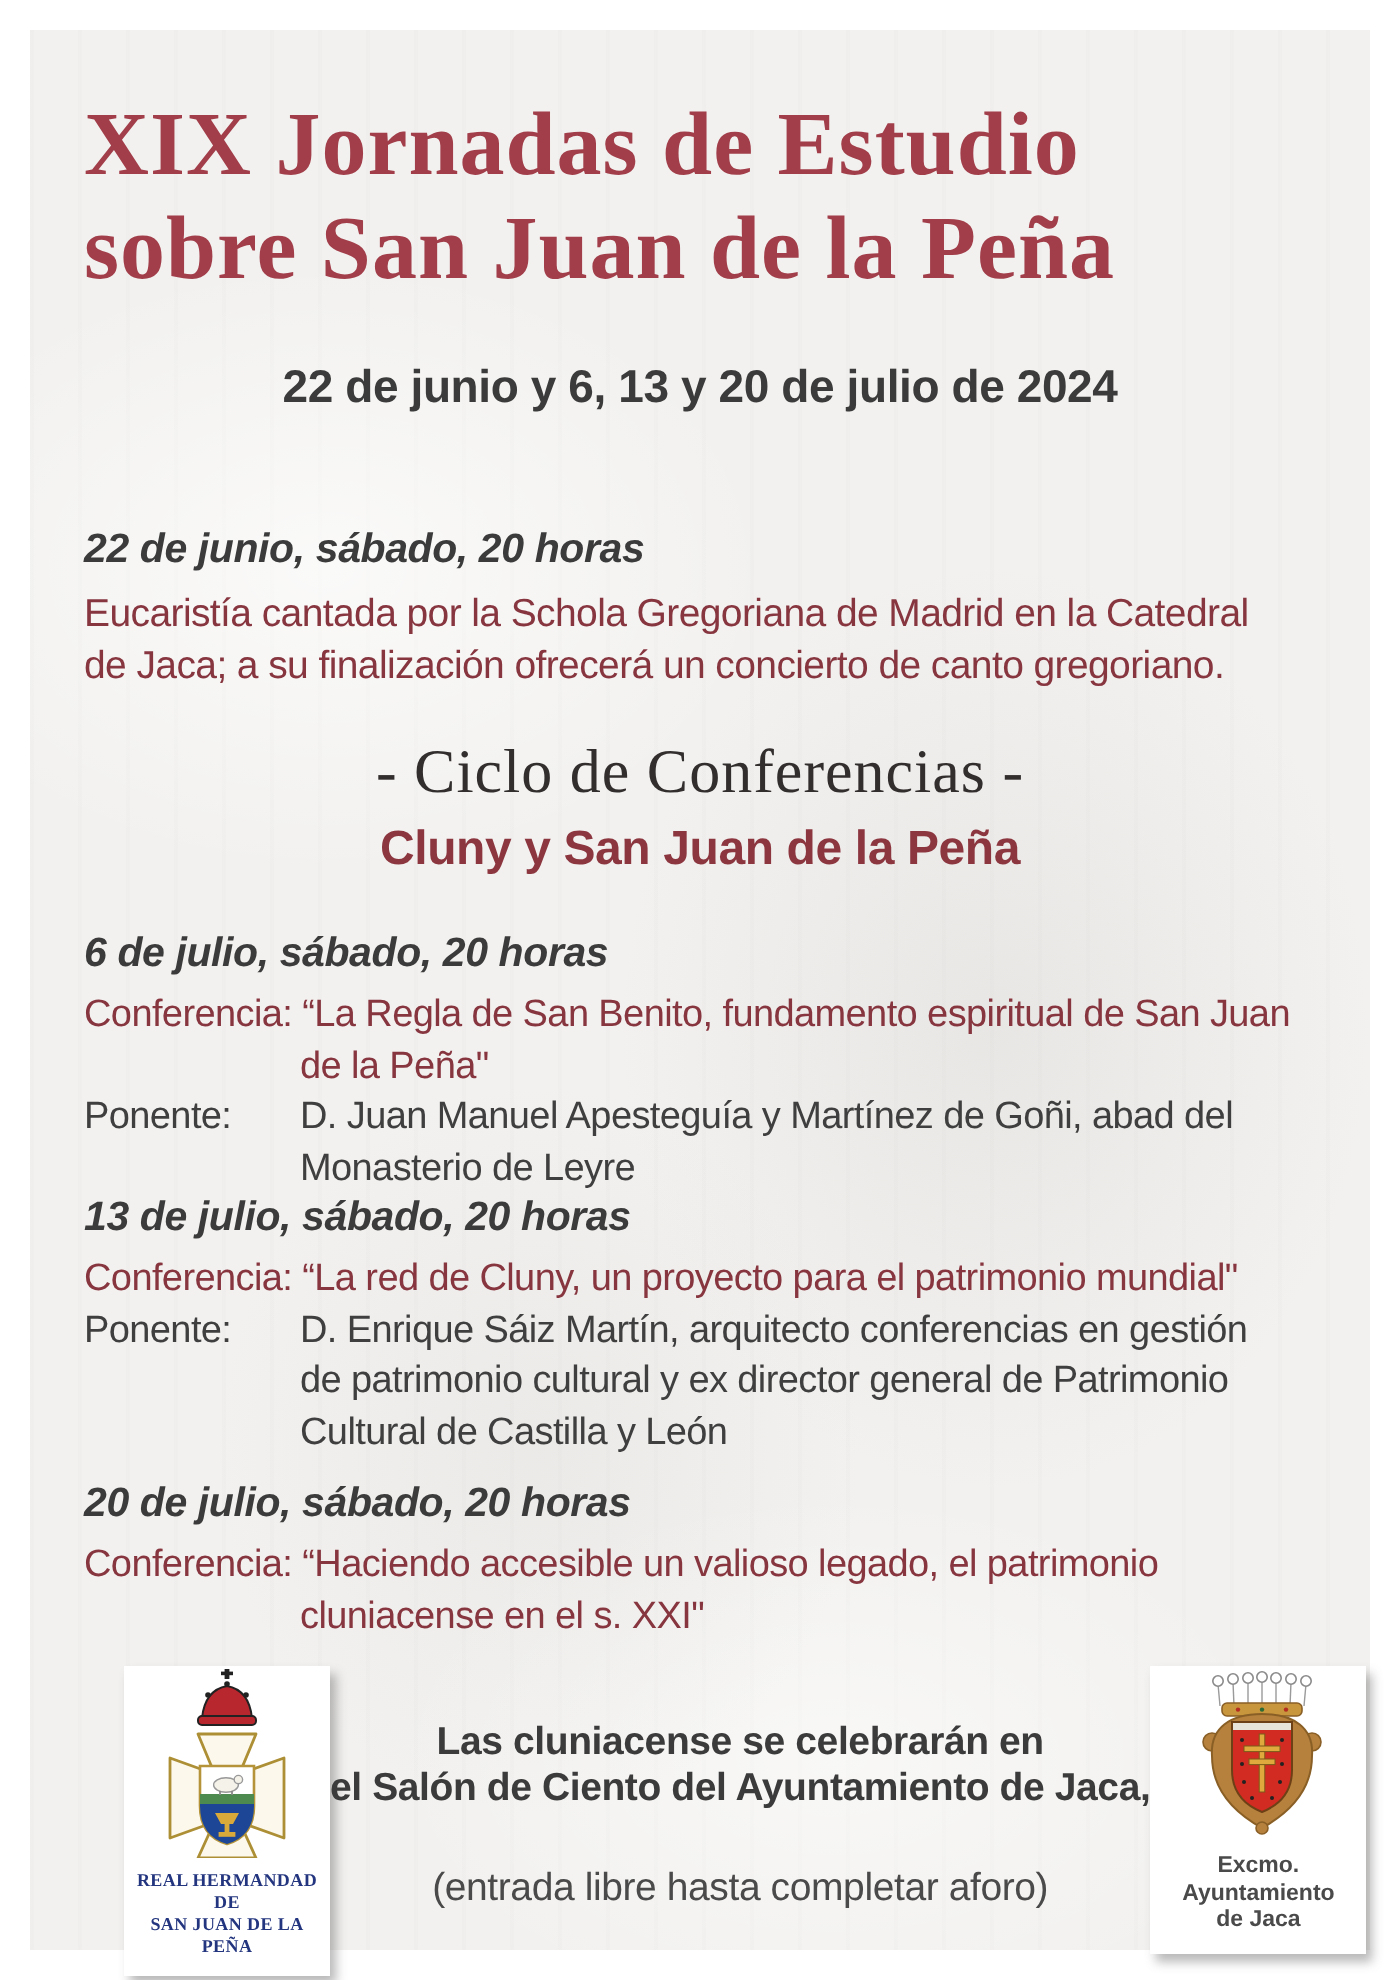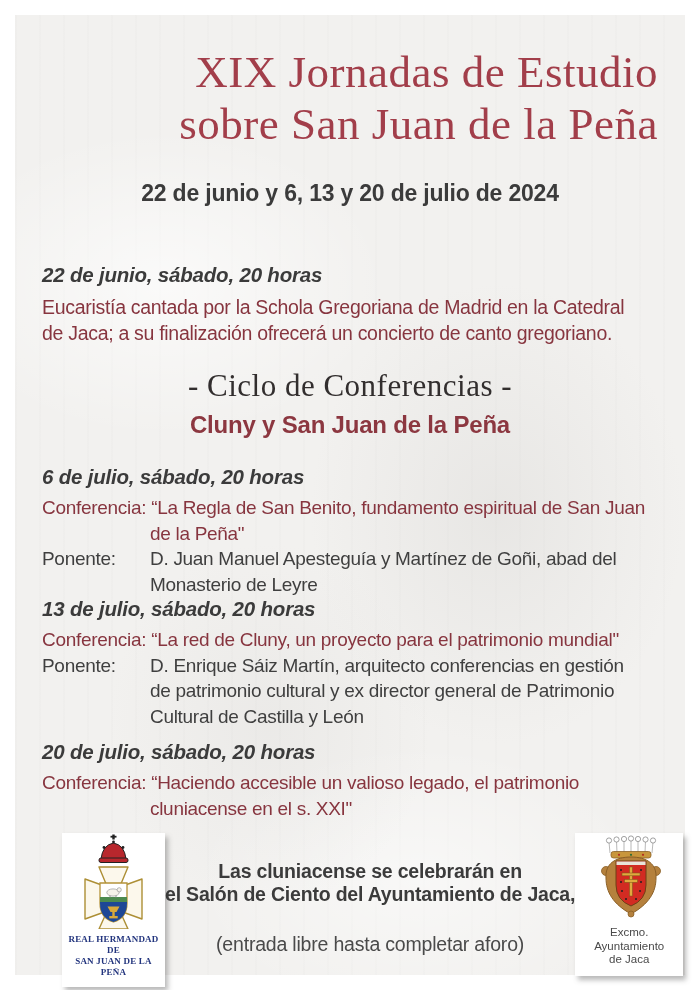--- a/index.html
+++ b/index.html
@@ -13,22 +13,22 @@
     background-color:#f2f1ef;
     background-image:
       radial-gradient(ellipse 320px 220px at 22% 28%, rgba(255,255,255,0.65), transparent 70%),
       radial-gradient(ellipse 260px 320px at 72% 52%, rgba(205,203,200,0.28), transparent 72%),
       radial-gradient(ellipse 230px 260px at 38% 74%, rgba(210,208,205,0.22), transparent 70%),
       radial-gradient(ellipse 300px 180px at 60% 90%, rgba(255,255,255,0.5), transparent 75%),
       repeating-linear-gradient(90deg, rgba(110,110,110,0.02) 0 2px, transparent 2px 24px);
   }
   .content{padding:0 27px;}
   .title{
-    margin-top:31px;text-align:right;
-    font-family:"Liberation Serif", serif;font-weight:400;
+    margin-top:31px;text-align:left;
+    font-family:"Liberation Serif", serif;font-weight:700;
     font-size:45px;line-height:52px;color:#a23e4a;letter-spacing:0.5px;
   }
   .dates{
     margin-top:30px;text-align:center;font-weight:bold;
     font-size:23px;color:#3b3b3b;letter-spacing:-0.2px;
   }
   .event-heading{
     margin-top:56px;font-weight:bold;font-style:italic;
     font-size:20.5px;color:#3b3b3b;letter-spacing:-0.2px;white-space:nowrap;
   }
@@ -58,21 +58,21 @@
   .ponente-text div{white-space:nowrap;}
   .footer{
     position:absolute;left:23px;right:17px;top:818px;
     display:flex;align-items:flex-start;
   }
   .logo-card{
     background:#ffffff;box-shadow:3px 4px 5px rgba(100,100,100,0.45);
     flex:none;text-align:center;
   }
   .left-card{width:103px;margin-left:24px;}
-  .right-card{width:108px;}
+  .right-card{width:108px;font-weight:bold;}
   .left-caption{
     font-family:"Liberation Serif", serif;font-weight:bold;
     font-size:9px;line-height:11px;color:#23357e;letter-spacing:0.2px;
     padding:1px 2px 9px 2px;
   }
   .right-caption{
     font-size:11.5px;line-height:13.5px;color:#4a4a4a;padding:1px 2px 9px 2px;
   }
   .center-text{
     flex:1;text-align:center;padding-top:27px;

